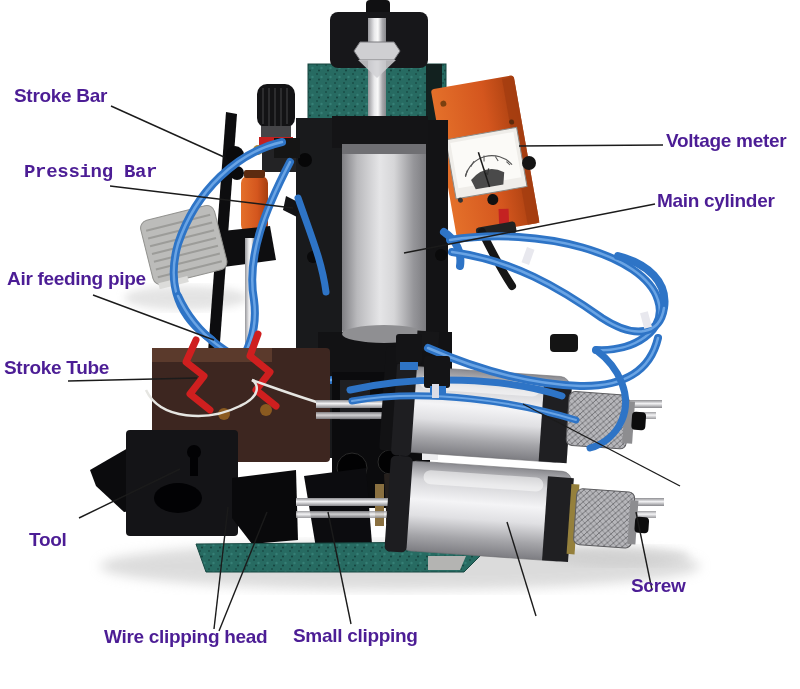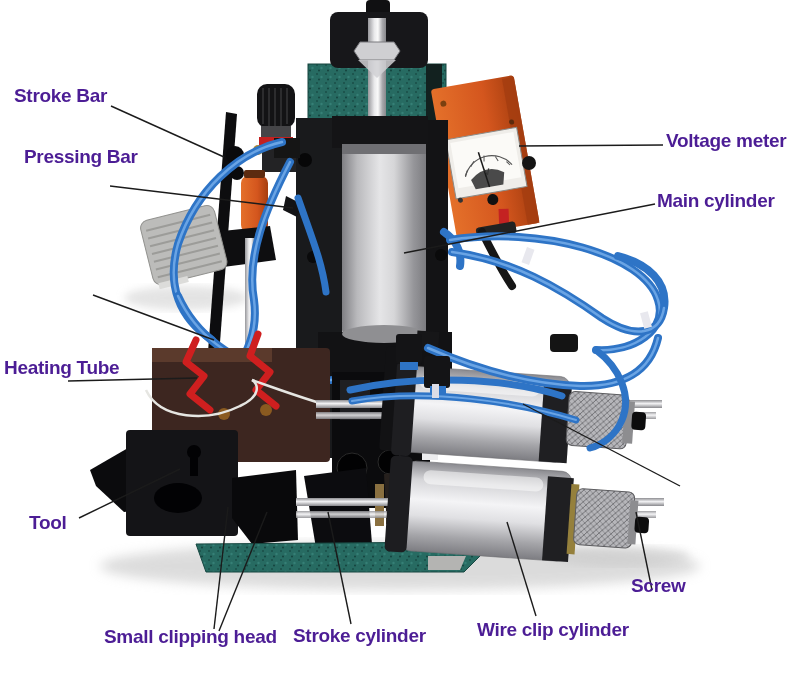--- a/index.html
+++ b/index.html
@@ -274,23 +274,23 @@
     <line x1="351" y1="624" x2="328" y2="512"></line>
     <line x1="536" y1="616" x2="507" y2="522"></line>
     <line x1="652" y1="590" x2="636" y2="512"></line>
     <line x1="680" y1="486" x2="523" y2="404"></line>
     <line x1="655" y1="204" x2="404" y2="253"></line>
     <line x1="663" y1="145" x2="519" y2="146"></line>
   </g>
 </svg>
 
 <div class="part-label" style="left:14px;top:86px;">Stroke Bar</div>
-<div class="part-label" style="left:24px;top:147px;">Pressing Bar</div>
-<div class="part-label" style="left:4px;top:358px;">Heating Tube</div>
-<div class="part-label" style="left:29px;top:513px;">Tool</div>
-<div class="part-label" style="left:104px;top:627px;">Small clipping head</div>
-<div class="part-label" style="left:293px;top:626px;">Stroke cylinder</div>
-<div class="part-label" style="left:477px;top:620px;">Wire clip cylinder</div>
+<div class="part-label" style="left:24px;top:162px;font-family:Liberation Mono, monospace;">Pressing Bar</div>
+<div class="part-label" style="left:7px;top:269px;">Air feeding pipe</div>
+<div class="part-label" style="left:4px;top:358px;">Stroke Tube</div>
+<div class="part-label" style="left:29px;top:530px;">Tool</div>
+<div class="part-label" style="left:104px;top:627px;">Wire clipping head</div>
+<div class="part-label" style="left:293px;top:626px;">Small clipping</div>
 <div class="part-label" style="left:631px;top:576px;">Screw</div>
 <div class="part-label" style="left:666px;top:131px;">Voltage meter</div>
 <div class="part-label" style="left:657px;top:191px;">Main cylinder</div>
 
 </div>
 
 </body></html>

